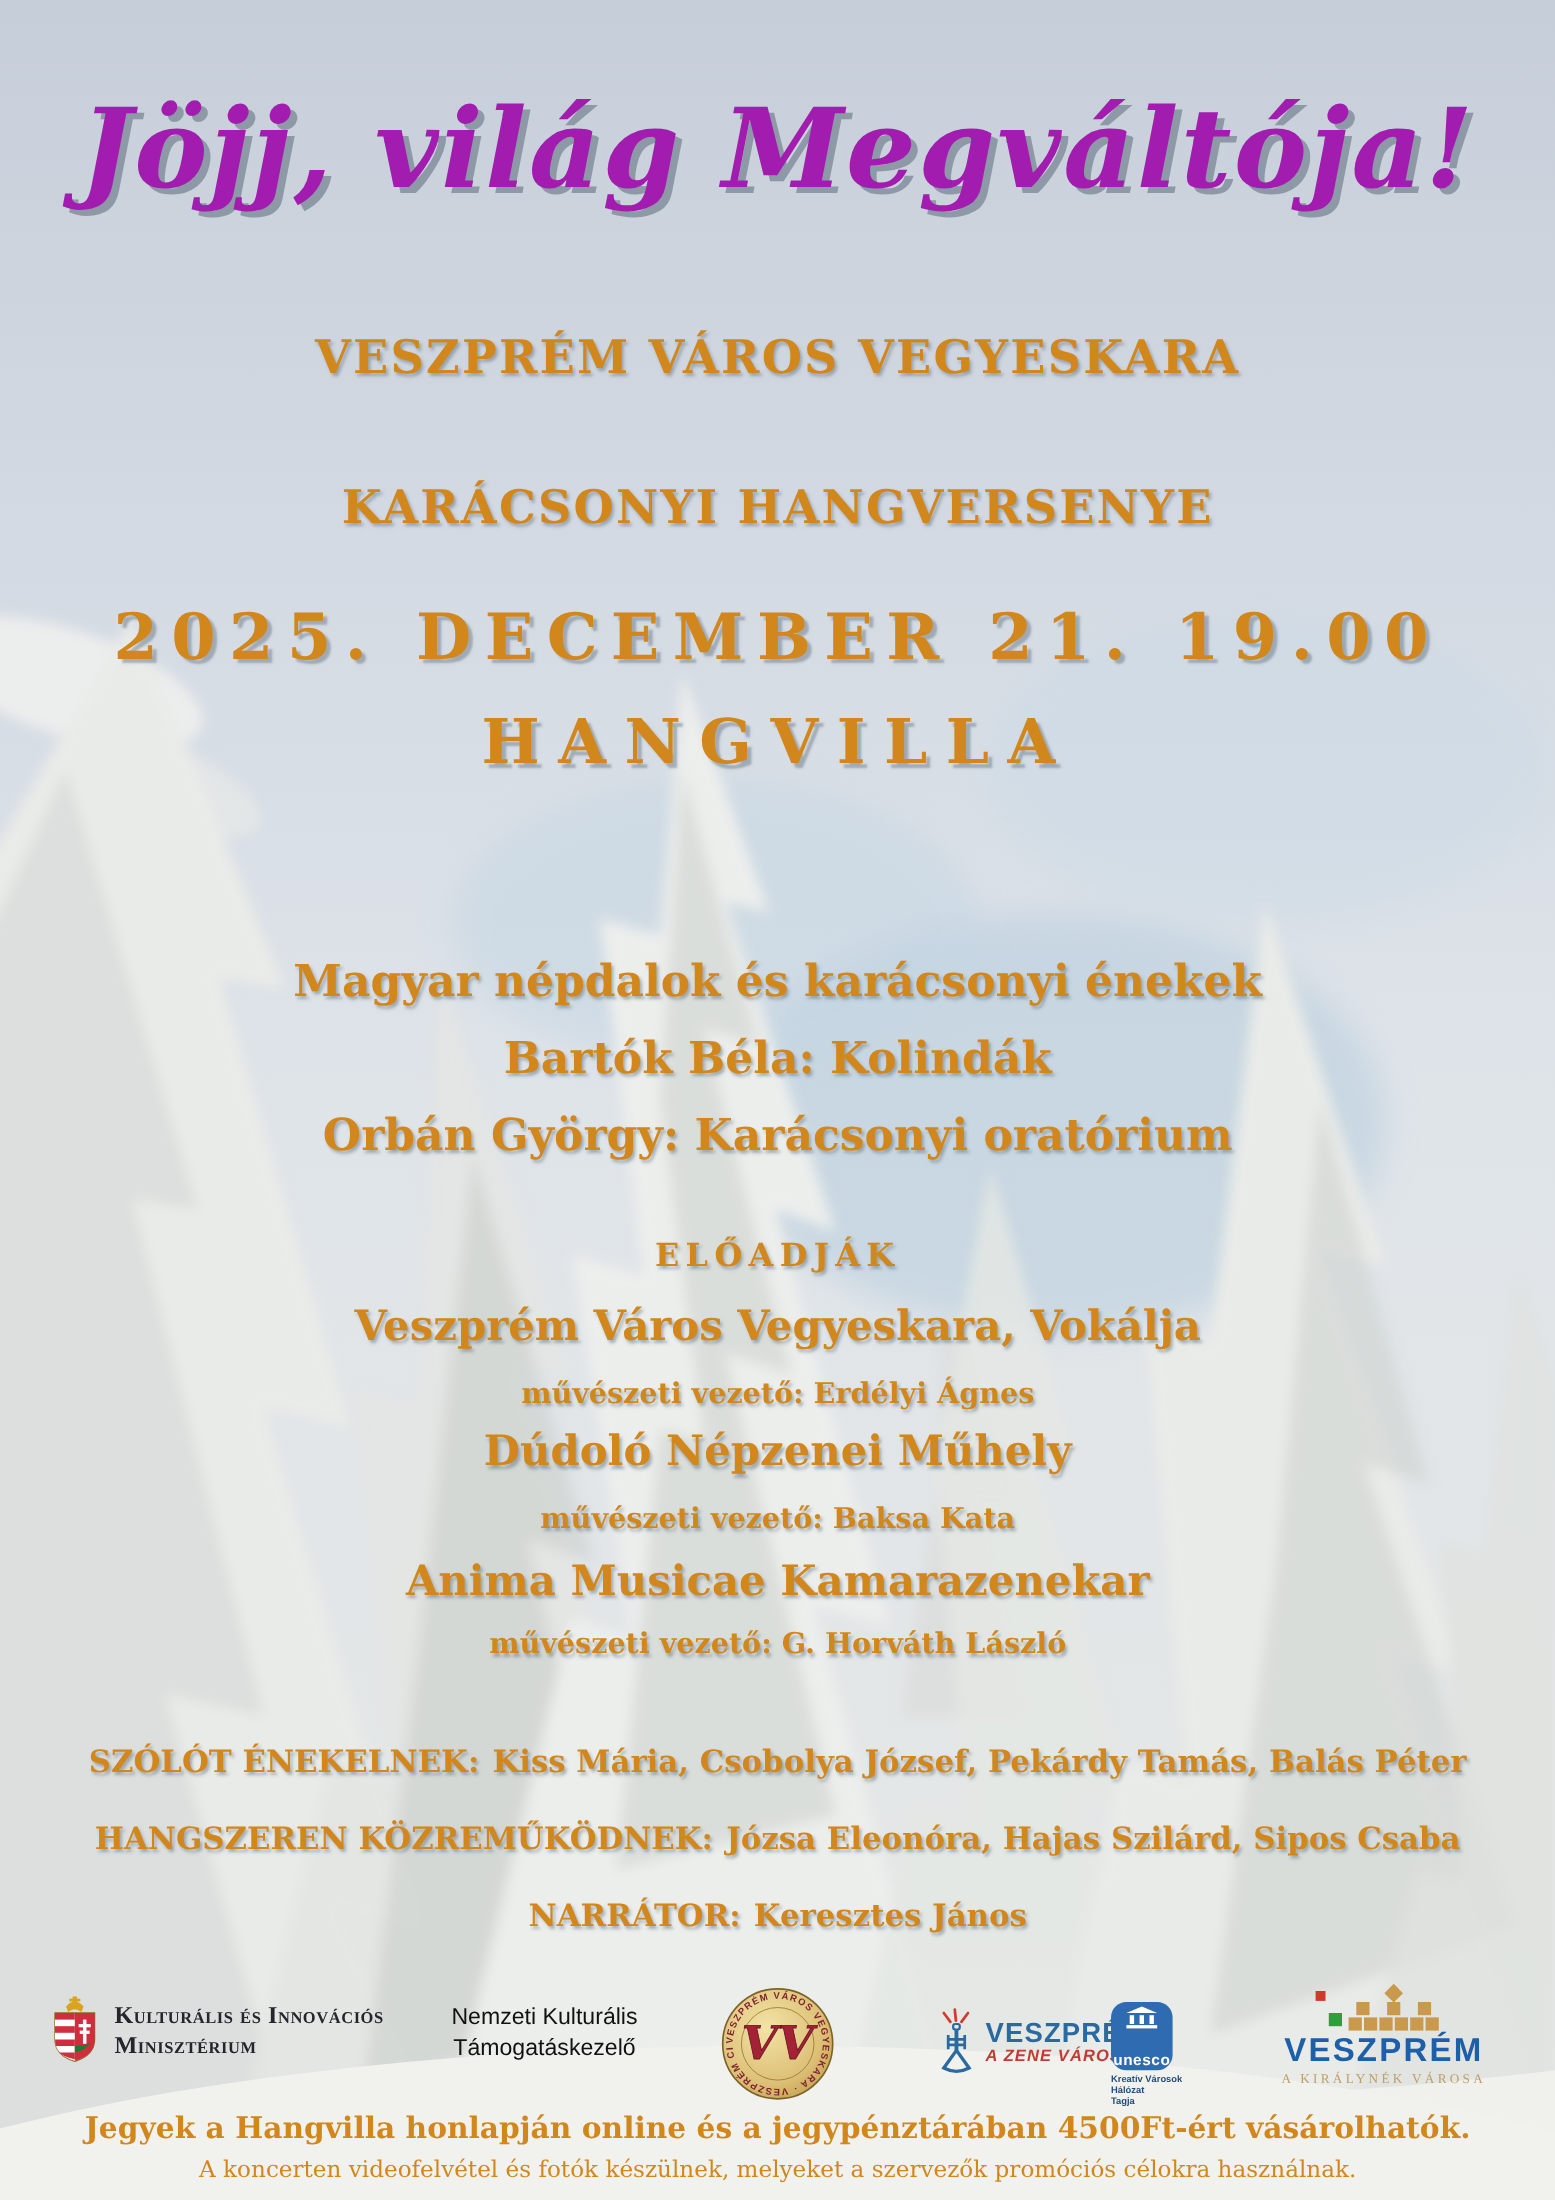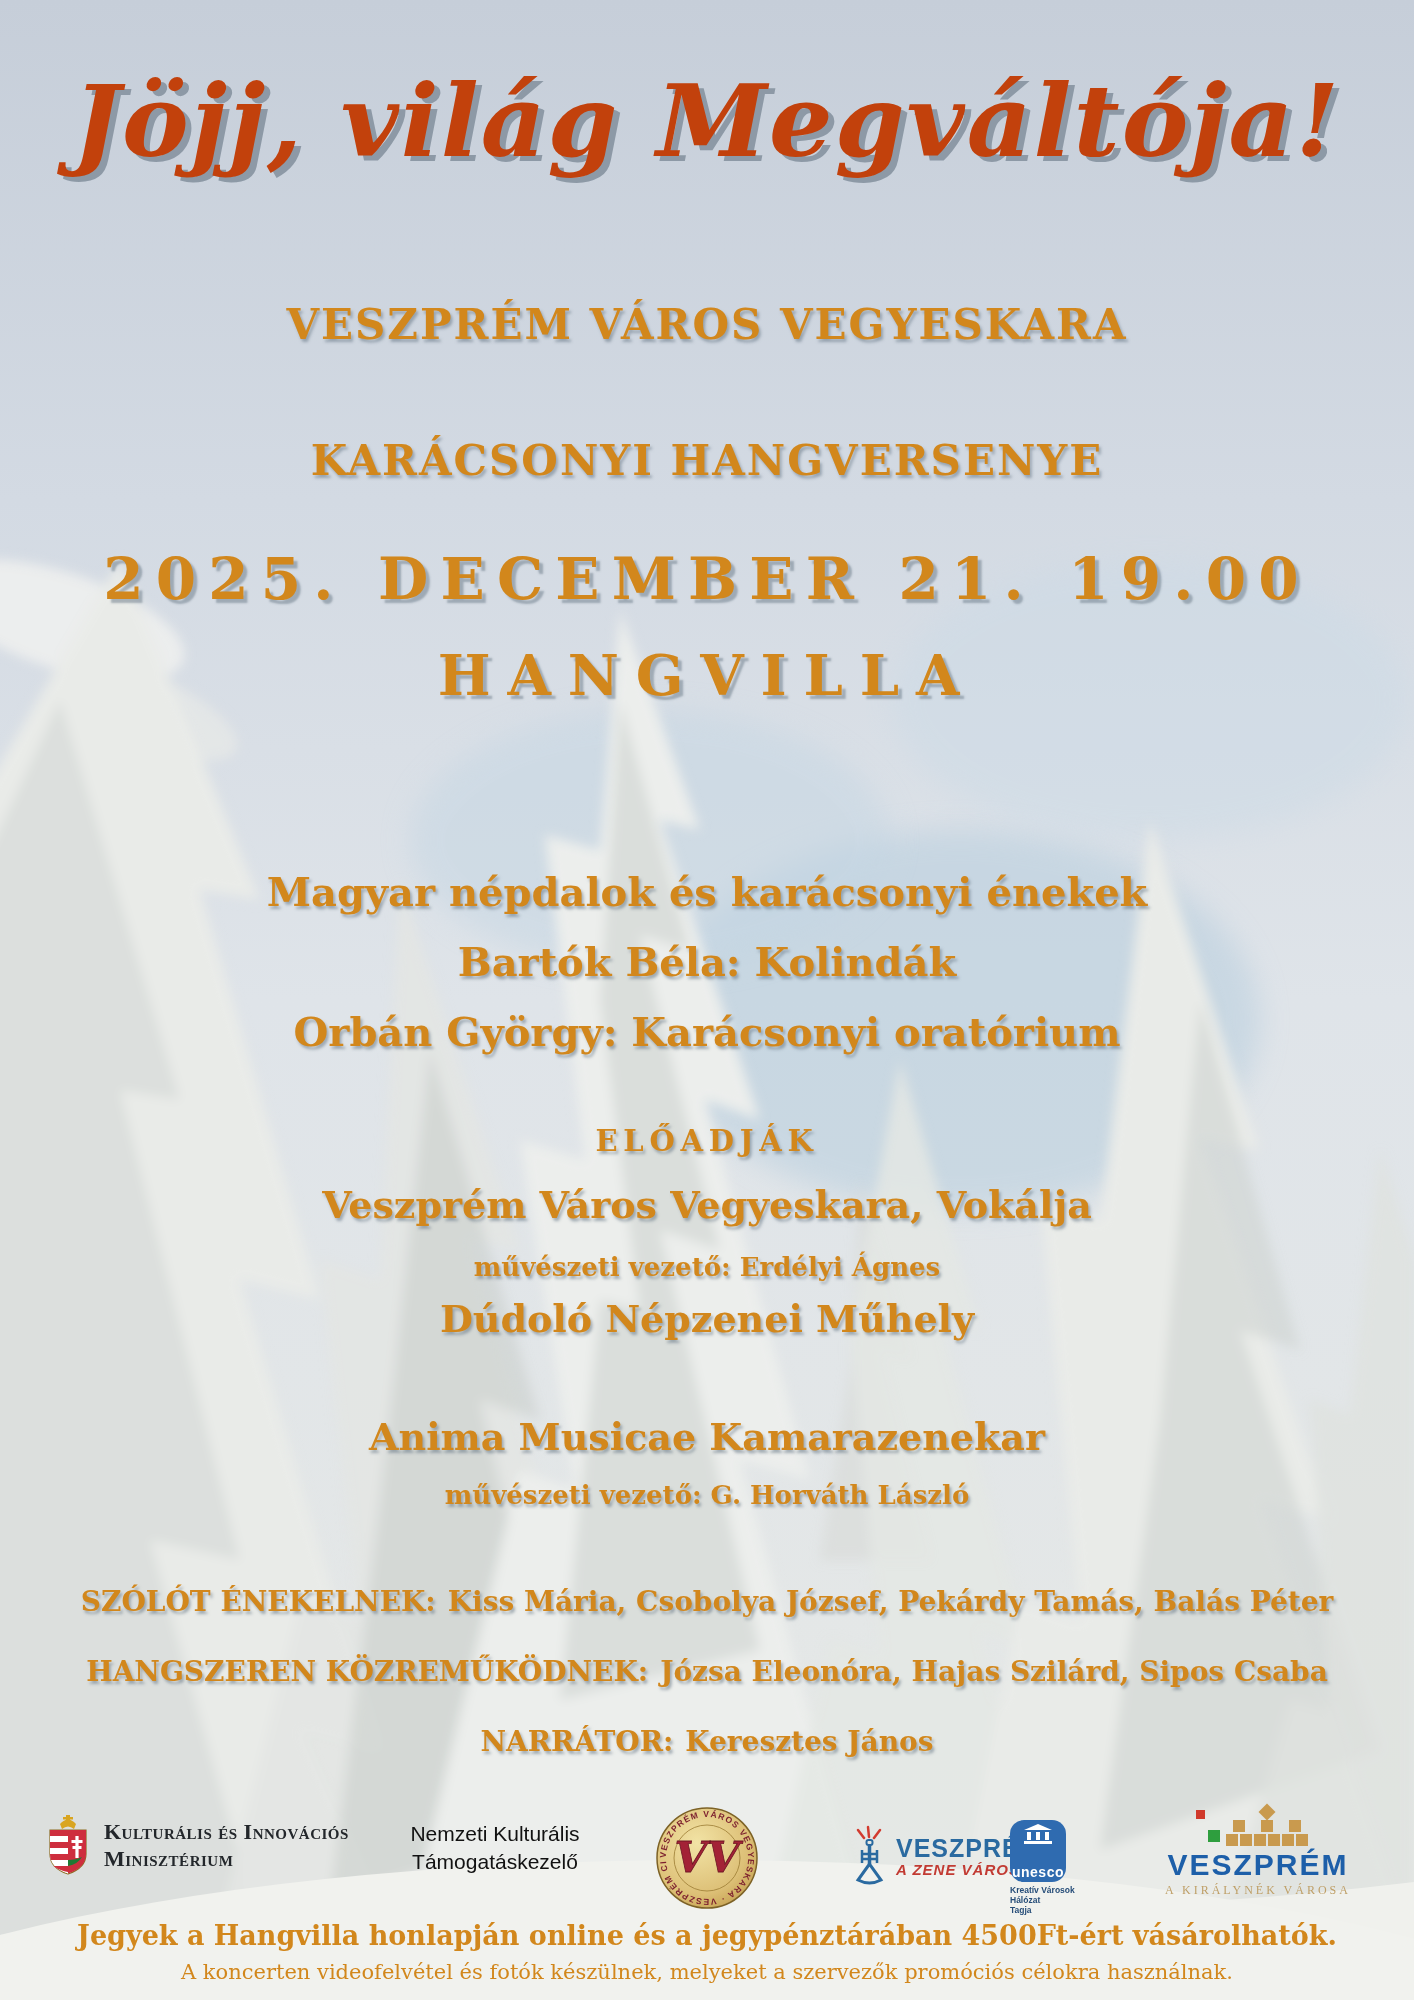--- a/index.html
+++ b/index.html
@@ -4,21 +4,21 @@
 <style>
   html,body{margin:0;padding:0;background:#9aa3ad;}
   .poster{
     position:relative;width:1414px;height:2000px;overflow:hidden;
     font-family:"DejaVu Serif", serif;margin:0 auto;background:#dfe4e8;
   }
   .bg{position:absolute;inset:0;z-index:0;}
   .layer{position:absolute;left:0;width:100%;text-align:center;z-index:2;color:#d2871c;}
   .shadowed{text-shadow:2px 3px 3px rgba(104,120,134,.55);}
   .title{
-    top:62px;font-size:100px;font-style:italic;font-weight:bold;color:#c2410c;
+    top:76px;font-size:100px;font-style:italic;font-weight:bold;color:#a21caf;
     text-shadow:6px 5px 0 rgba(130,143,156,.85);letter-spacing:2px;
   }
   .subtitle-line{font-size:42px;font-weight:bold;letter-spacing:2px;}
   .sub1{top:300px;}.sub2{top:368px;}.sub3{top:436px;}
   .date{top:545px;font-size:58px;font-weight:bold;letter-spacing:.21em;text-shadow:4px 4px 2px rgba(104,120,134,.5);}
   .venue{top:642px;font-size:56px;font-weight:bold;letter-spacing:.3em;text-shadow:4px 4px 2px rgba(104,120,134,.5);}
   .musoron{top:818px;font-size:30px;font-weight:bold;letter-spacing:.08em;}
   .prog1{top:868px;}.prog2{top:938px;}.prog3{top:1008px;}
   .prog{font-size:40px;font-weight:bold;}
   .eloadjak{top:1124px;font-size:29px;font-weight:bold;letter-spacing:.2em;}
@@ -111,20 +111,21 @@
   <div class="layer venue">HANGVILLA</div>
 
   <div class="layer prog prog1 shadowed">Magyar népdalok és karácsonyi énekek</div>
   <div class="layer prog prog2 shadowed">Bartók Béla: Kolindák</div>
   <div class="layer prog prog3 shadowed">Orbán György: Karácsonyi oratórium</div>
 
   <div class="layer eloadjak shadowed">ELŐADJÁK</div>
   <div class="layer gname n1 shadowed">Veszprém Város Vegyeskara, Vokálja</div>
   <div class="layer gleader l1 shadowed">művészeti vezető: Erdélyi Ágnes</div>
   <div class="layer gname n2 shadowed">Dúdoló Népzenei Műhely</div>
+  <div class="layer gleader l2 shadowed">művészeti vezető: Baksa Kata</div>
   <div class="layer gname n3 shadowed">Anima Musicae Kamarazenekar</div>
   <div class="layer gleader l3 shadowed">művészeti vezető: G. Horváth László</div>
 
   <div class="layer credit c1 shadowed">
     <span class="label">SZÓLÓT ÉNEKELNEK:</span><span>Kiss Mária, Csobolya József, Pekárdy Tamás, Balás Péter</span>
   </div>
   <div class="layer credit c2 shadowed">
     <span class="label">HANGSZEREN KÖZREMŰKÖDNEK:</span><span>Józsa Eleonóra, Hajas Szilárd, Sipos Csaba</span>
   </div>
   <div class="layer credit c3 shadowed">

